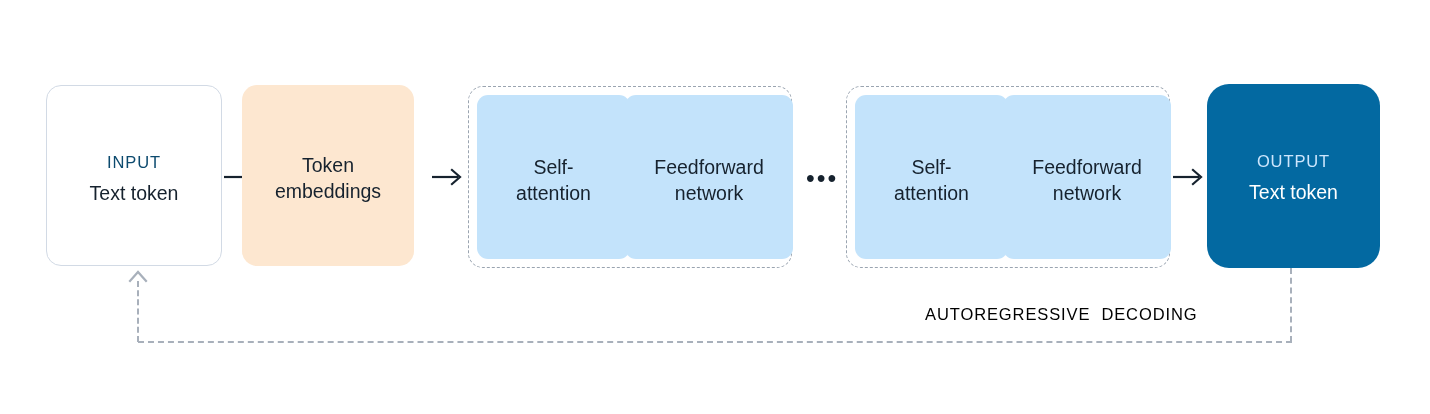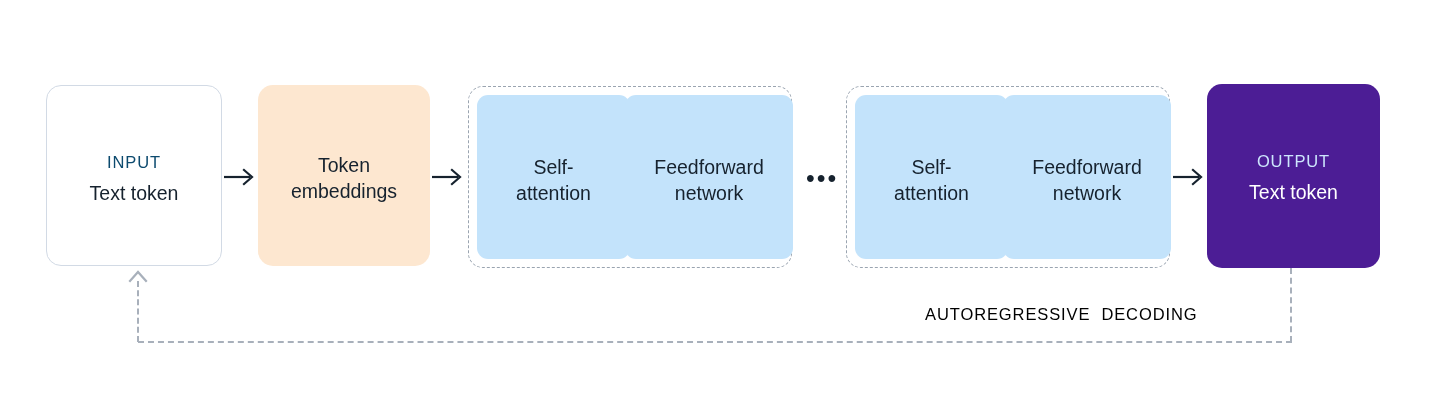--- a/index.html
+++ b/index.html
@@ -48,21 +48,21 @@
   }
   .main-label {
     font-size: 19.5px;
     color: #16222e;
     font-weight: 400;
   }
 
   
   .embed-box {
     position: absolute;
-    left: 258px;
+    left: 242px;
     top: 85px;
     width: 172px;
     height: 181px;
     border-radius: 15px;
     background: #fde7d0;
   }
 
   
   .block {
     position: absolute;
@@ -85,22 +85,22 @@
   .sub.left  { left: 8px;  width: 153px; }
   .sub.right { left: 156px; width: 168px; }
 
   
   .output-box {
     position: absolute;
     left: 1207px;
     top: 84px;
     width: 173px;
     height: 184px;
-    border-radius: 15px;
-    background: #4c1d95;
+    border-radius: 22px;
+    background: #0369a1;
   }
   .kicker-on-blue {
     font-size: 16.5px;
     letter-spacing: 0.9px;
     color: #cde6fd;
     font-weight: 400;
   }
   .main-label-on-blue {
     font-size: 19.5px;
     color: #ffffff;

